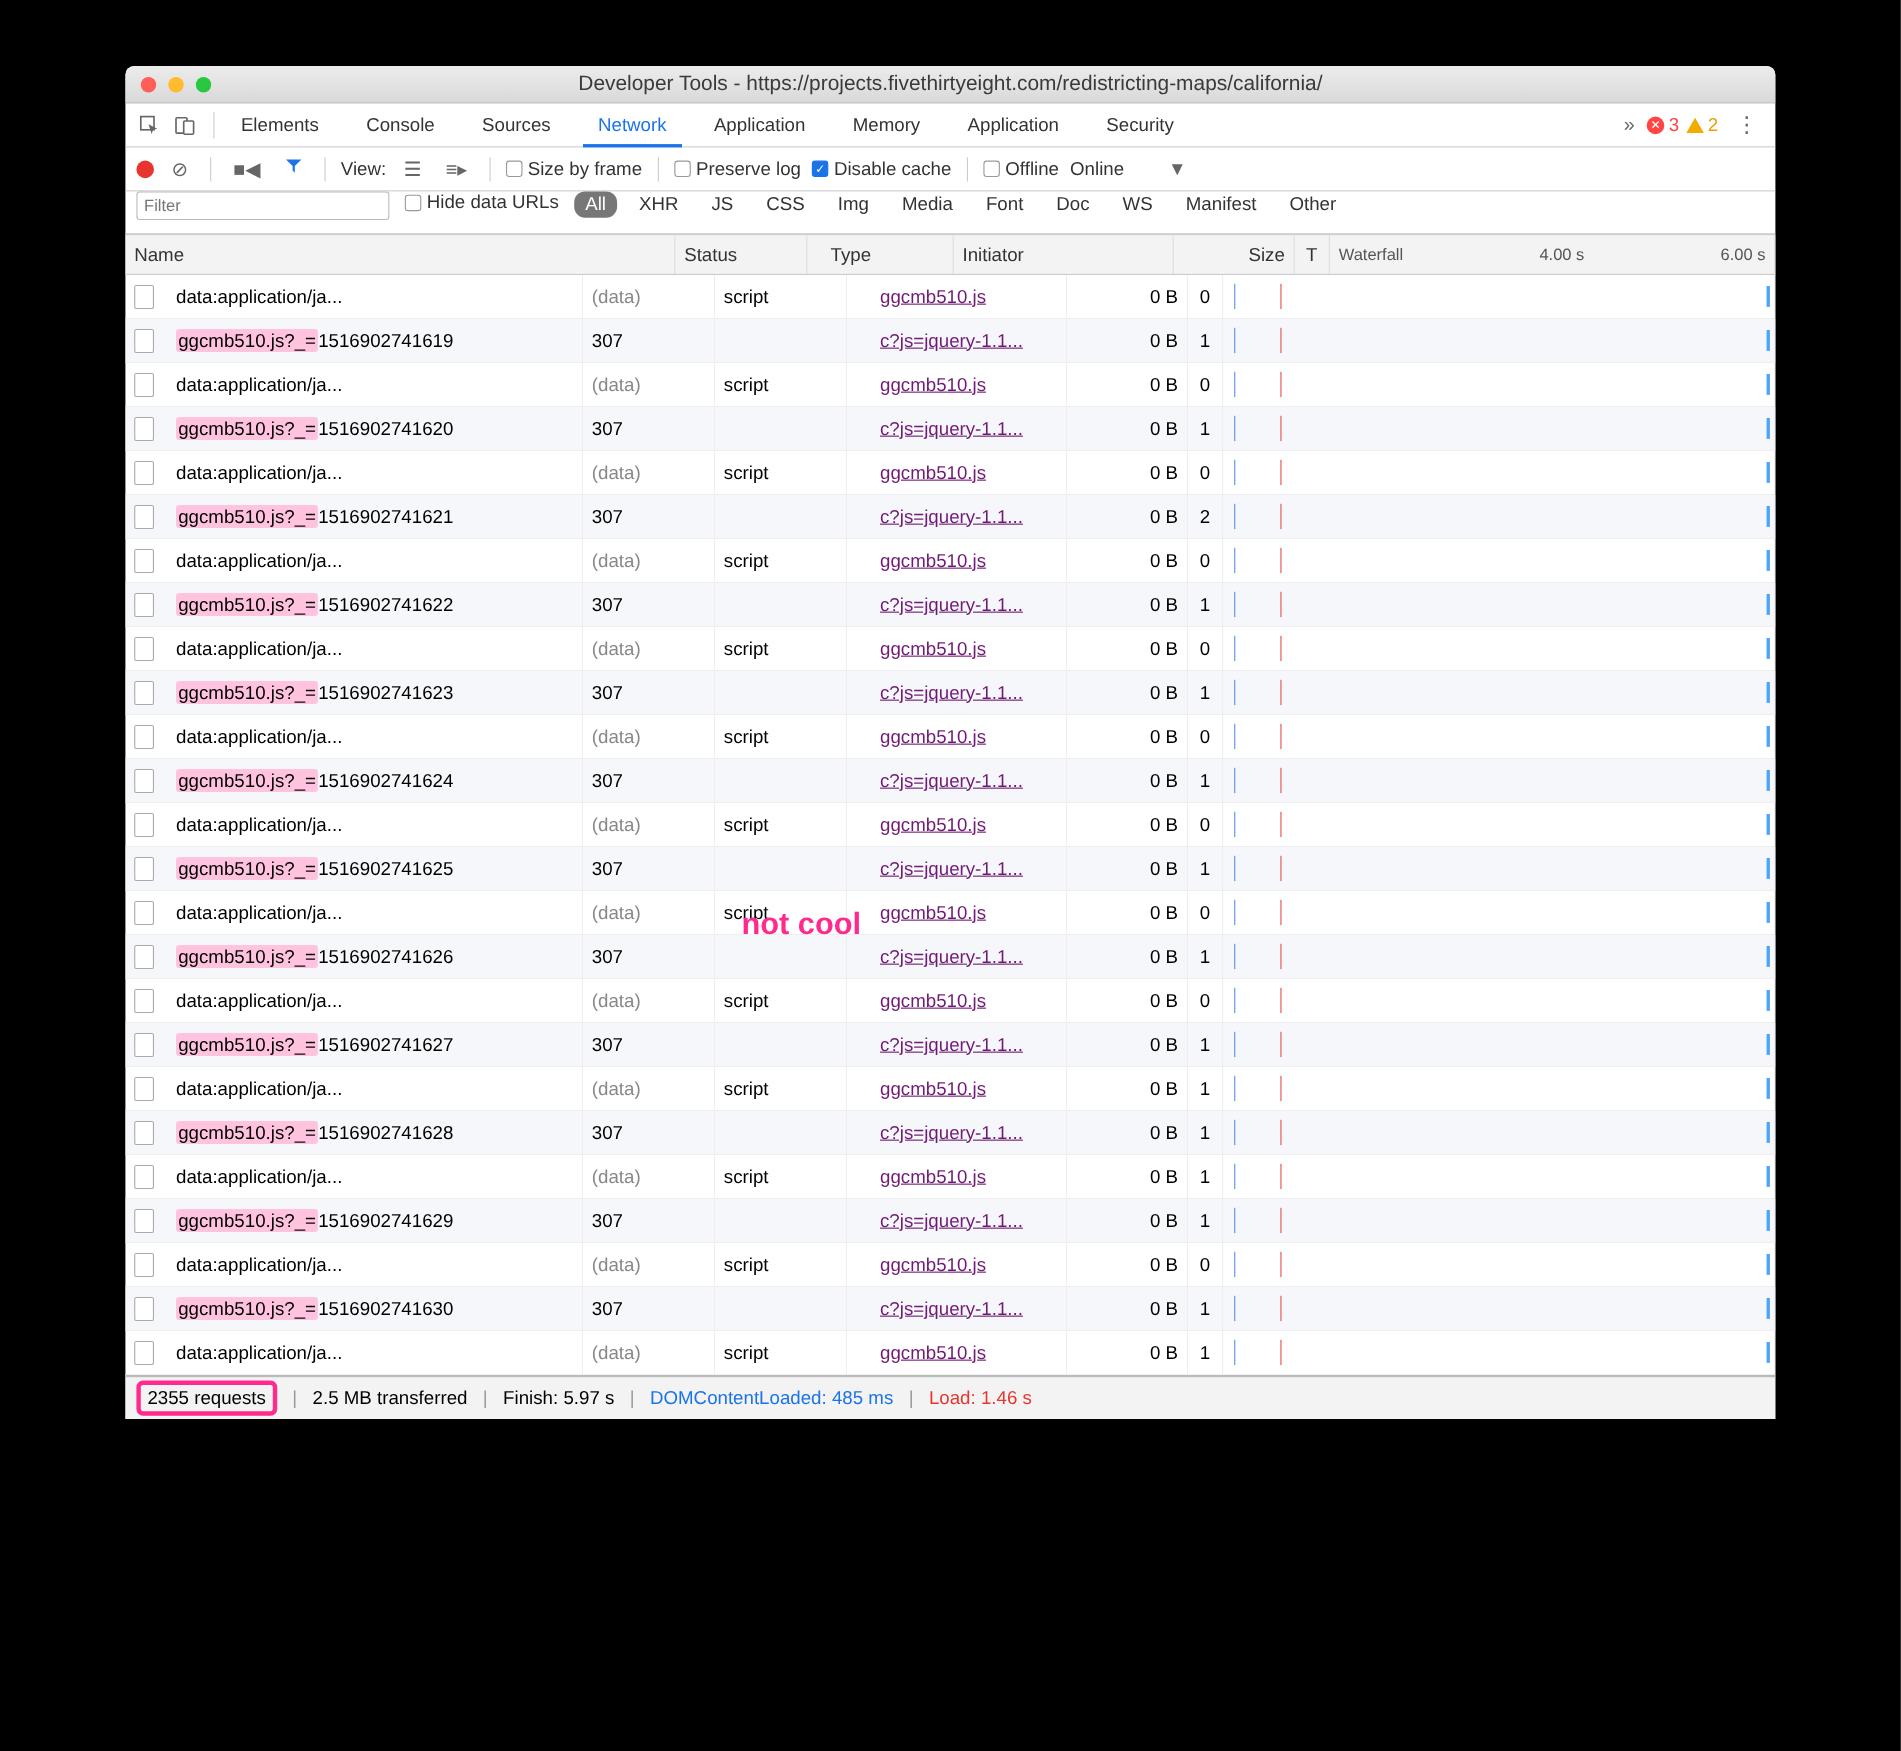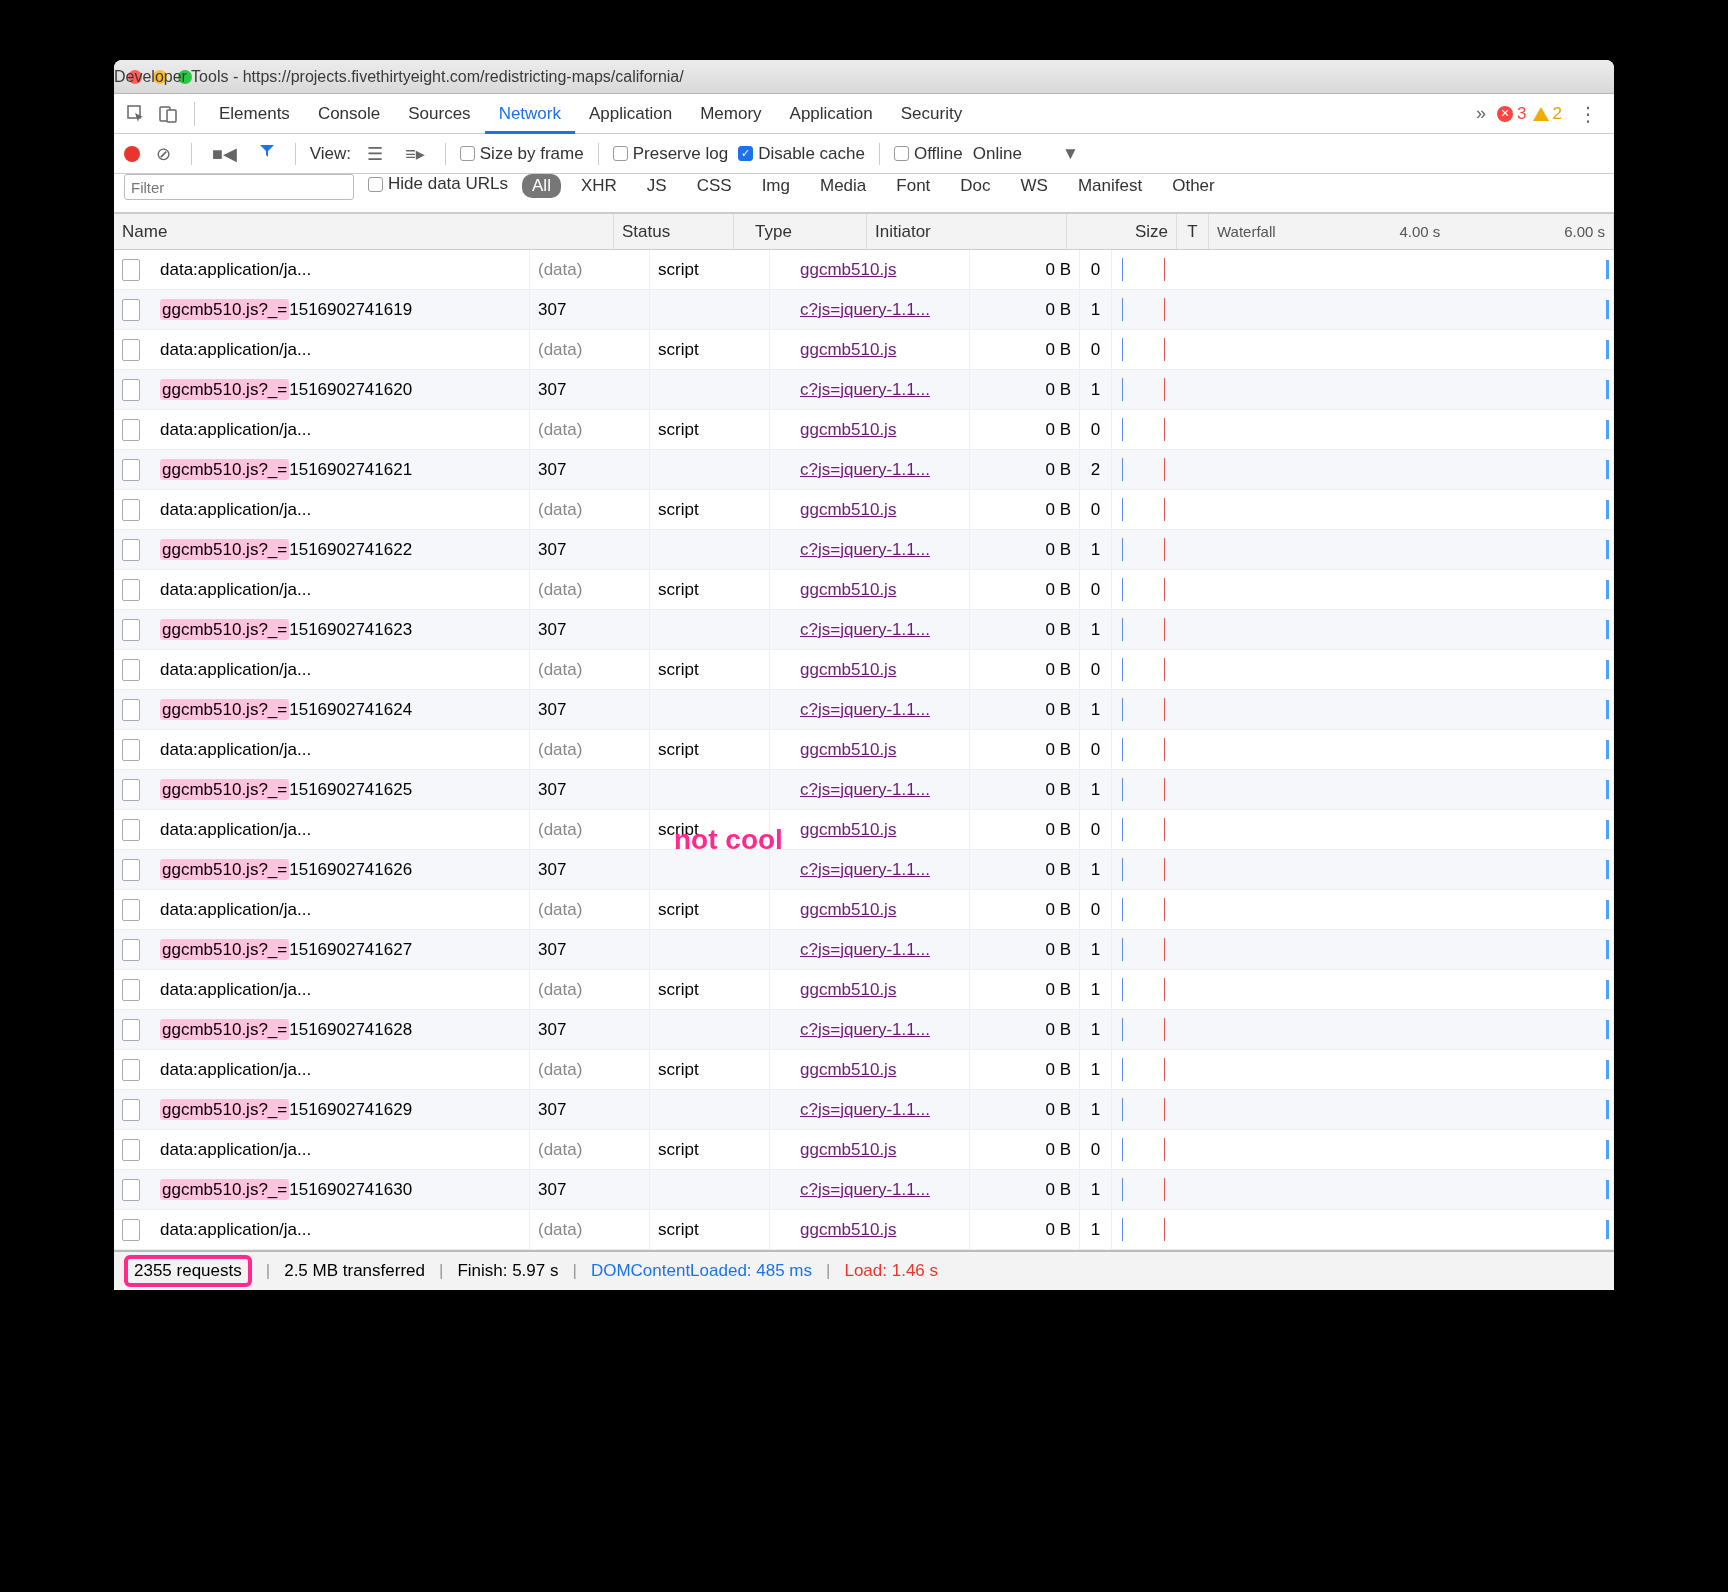--- a/index.html
+++ b/index.html
@@ -30,37 +30,37 @@
     align-items: center;
     border-bottom: 1px solid #b5b5b5;
     position: relative;
   }
   .traffic { display: flex; gap: 11px; margin-left: 14px; }
   .dot { width: 14px; height: 14px; border-radius: 50%; }
   .dot.r { background: #ff5f57; }
   .dot.y { background: #febc2e; }
   .dot.g { background: #28c840; }
   .wintitle {
-    position: absolute; left: 0; right: 0; 
-    font-size: 16px; color: #3a3a3a; pointer-events: none;
+    position: absolute; left: 0; right: 0; text-align: center;
+    font-size: 19px; color: #3a3a3a; pointer-events: none;
   }
   
   .tabbar {
     height: 40px;
     display: flex;
     align-items: center;
     border-bottom: 1px solid #ccc;
     padding: 0 6px;
   }
   .tabbar .icbtn {
     width: 32px; height: 30px; display: flex; align-items: center; justify-content: center;
     color: #666; font-size: 18px;
   }
   .tabbar .sep { width:1px; height:24px; background:#ccc; margin: 0 10px; }
-  .panel-tabs { display: flex; gap: 0; flex: 1; align-items: center; }
+  .panel-tabs { display: flex; gap: 15px; flex: 1; align-items: center; }
   .panel-tab {
     padding: 0 14px; height: 40px; line-height: 40px; font-size: 17px; color: #333;
   }
   .panel-tab.active {
     color: #1a73e8; border-bottom: 3px solid #1a73e8;
   }
   .right-status { display: flex; align-items: center; gap: 6px; margin-right: 6px; font-size: 17px;}
   .err-badge { color:#ff4444; display:flex; align-items:center; gap:4px;}
   .warn-badge { color:#e8a200; display:flex; align-items:center; gap:4px;}
   .err-dot{width:16px;height:16px;border-radius:50%;background:#ff4444;display:inline-flex;align-items:center;justify-content:center;color:#fff;font-size:11px;}

